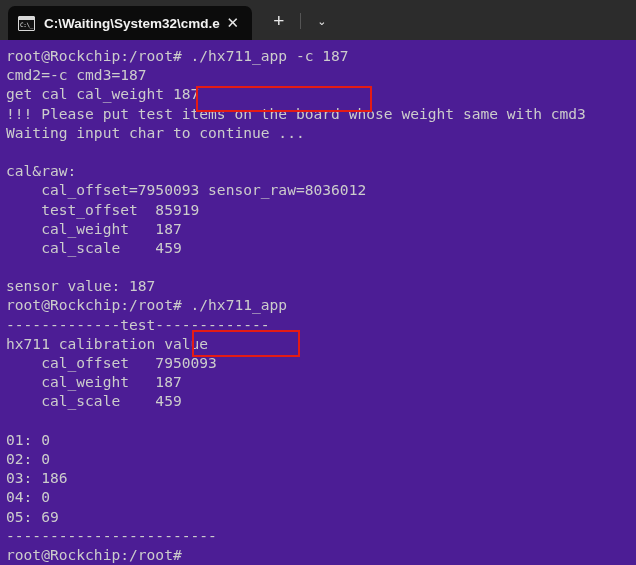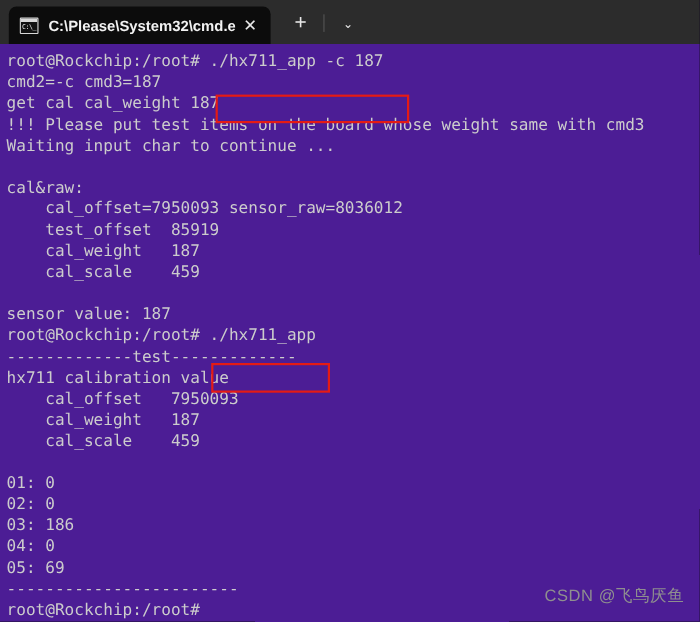--- a/index.html
+++ b/index.html
@@ -152,29 +152,28 @@
 </style>
 </head>
 <body>
 
 <div class="titlebar">
   <div class="tabstrip">
     <div class="tab">
       <span class="tab-icon">
         <span class="tab-icon-text">C:\_</span>
       </span>
-      <span class="tab-title">C:\Please\System32\cmd.e</span>
+      <span class="tab-title">C:\Waiting\System32\cmd.e</span>
       <span class="tab-close">✕</span>
     </div>
   </div>
   <div class="tb-btn tb-plus">+</div>
   <div class="tb-sep"></div>
   <div class="tb-btn tb-chev">⌄</div>
 </div>
 
 <div class="terminal">
   <div class="lines" id="term-lines"><div class="line">root@Rockchip:/root# ./hx711_app -c 187</div><div class="line">cmd2=-c cmd3=187</div><div class="line">get cal cal_weight 187</div><div class="line">!!! Please put test items on the board whose weight same with cmd3</div><div class="line">Waiting input char to continue ...</div><div class="line"></div><div class="line">cal&amp;raw:</div><div class="line">    cal_offset=7950093 sensor_raw=8036012</div><div class="line">    test_offset  85919</div><div class="line">    cal_weight   187</div><div class="line">    cal_scale    459</div><div class="line"></div><div class="line">sensor value: 187</div><div class="line">root@Rockchip:/root# ./hx711_app</div><div class="line">-------------test-------------</div><div class="line">hx711 calibration value</div><div class="line">    cal_offset   7950093</div><div class="line">    cal_weight   187</div><div class="line">    cal_scale    459</div><div class="line"></div><div class="line">01: 0</div><div class="line">02: 0</div><div class="line">03: 186</div><div class="line">04: 0</div><div class="line">05: 69</div><div class="line">------------------------</div><div class="line">root@Rockchip:/root#</div></div>
 
   <div class="hl-box" id="hl1" style="border-color: rgb(229, 27, 20);"></div>
   <div class="hl-box" id="hl2" style="border-color: rgb(229, 27, 20);"></div>
 
-  <div class="watermark">CSDN @飞鸟厌鱼</div>
 </div>
 
 </body></html>

